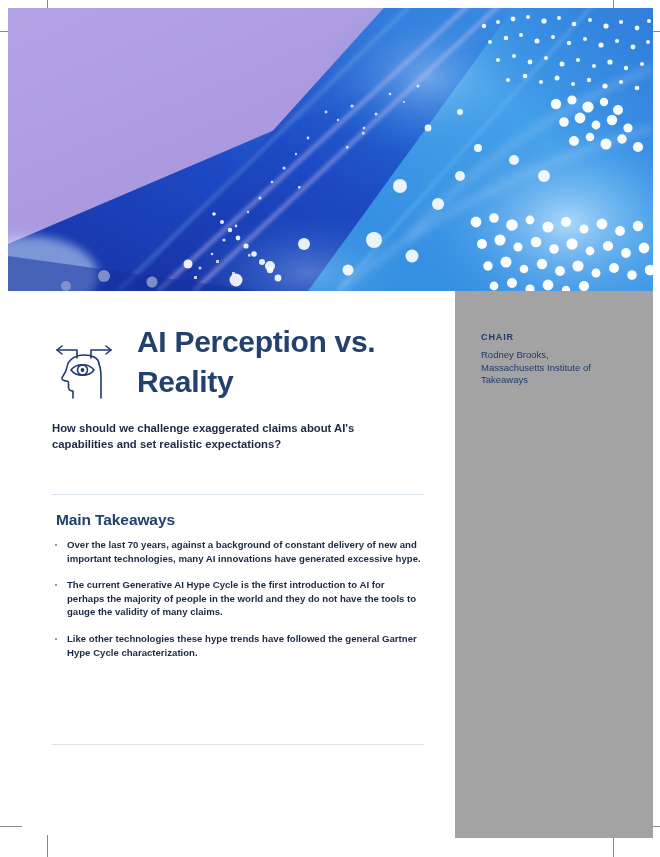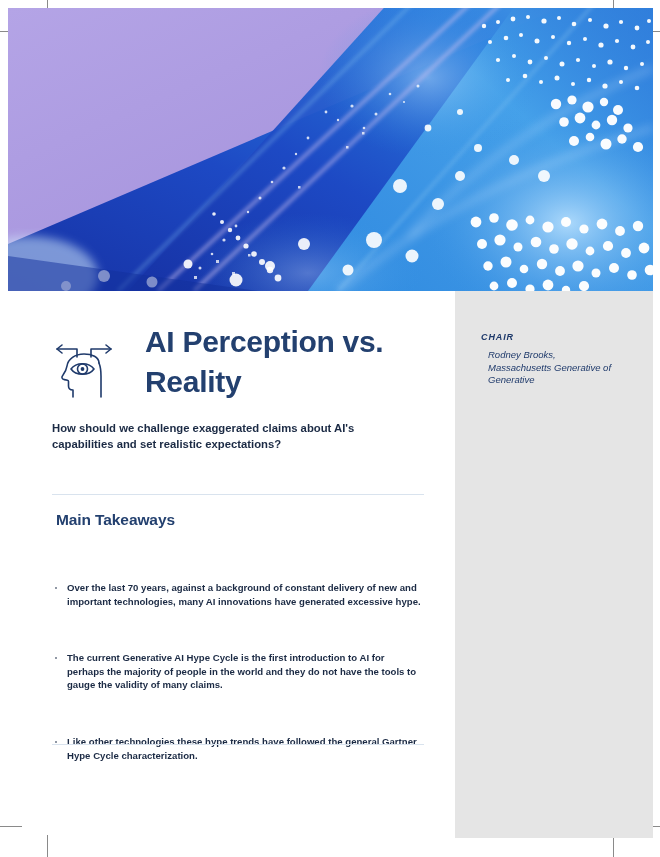--- a/index.html
+++ b/index.html
@@ -55,57 +55,56 @@
   }
   #hero svg { display:block; width: 100%; height: 100%; }
 
   
   #rail {
     position: absolute;
     left: 455px;
     top: 291px;
     width: 198px;
     height: 547px;
-    background: #e5e5e5;
-    font-style: italic;
+    background: #a3a3a3;
   }
   #rail-inner {
     position: absolute;
     left: 26px;
     top: 41px;
     width: 140px;
   }
   .chair-label {
     font-size: 9px;
     font-weight: 700;
     letter-spacing: 0.9px;
     color: #1f3a6b;
     margin: 0 0 7px 0;
   }
   .chair-name {
     font-size: 9.5px;
     line-height: 12.6px;
     color: #1f3a6b;
-    margin: 7px;
+    margin: 0;
     font-weight: 400;
   }
 
   
   #main {
     position: absolute;
     left: 52px;
     top: 322px;
     width: 372px;
   }
 
   
   .title-row {
     display: flex;
-    align-items: center;
-    gap: 16px;
+    align-items: flex-end;
+    gap: 8px;
   }
   #brain-icon {
     flex: 0 0 auto;
     width: 64px;
     height: 62px;
     margin-top: 16px;
   }
   #brain-icon svg { display:block; width:64px; height:62px; }
 
   h1#title {
@@ -161,21 +160,20 @@
     list-style: none;
   }
   ul#takeaways li {
     position: relative;
     padding-left: 15px;
     margin-bottom: 13px;
     font-size: 9.6px;
     line-height: 13.6px;
     font-weight: 600;
     color: #1b2a44;
-    margin-top: 43px;
   }
   ul#takeaways li:last-child { margin-bottom: 0; }
   ul#takeaways li::before {
     content: "";
     position: absolute;
     left: 3px;
     top: 6px;
     width: 2px;
     height: 2px;
     border-radius: 50%;
@@ -428,22 +426,22 @@
         <path d="M 0 248 L 250 283 L 0 283 Z" fill="#12309c" opacity="0.5"></path>
       </g>
     </svg>
   </div>
 
   <aside id="rail">
     <div id="rail-inner">
       <p class="chair-label">CHAIR</p>
       <p class="chair-name">
         <span>Rodney Brooks,</span><br>
-        <span>Massachusetts Generative of</span><br>
-        <span>Generative</span>
+        <span>Massachusetts Institute of</span><br>
+        <span>Takeaways</span>
       </p>
     </div>
   </aside>
 
   <div id="main">
     <div class="title-row">
       <div id="brain-icon">
         <svg viewBox="0 0 64 62" aria-hidden="true">
           <g fill="none" stroke="#1f3a6b" stroke-width="1.6" stroke-linecap="round" stroke-linejoin="round">
 

